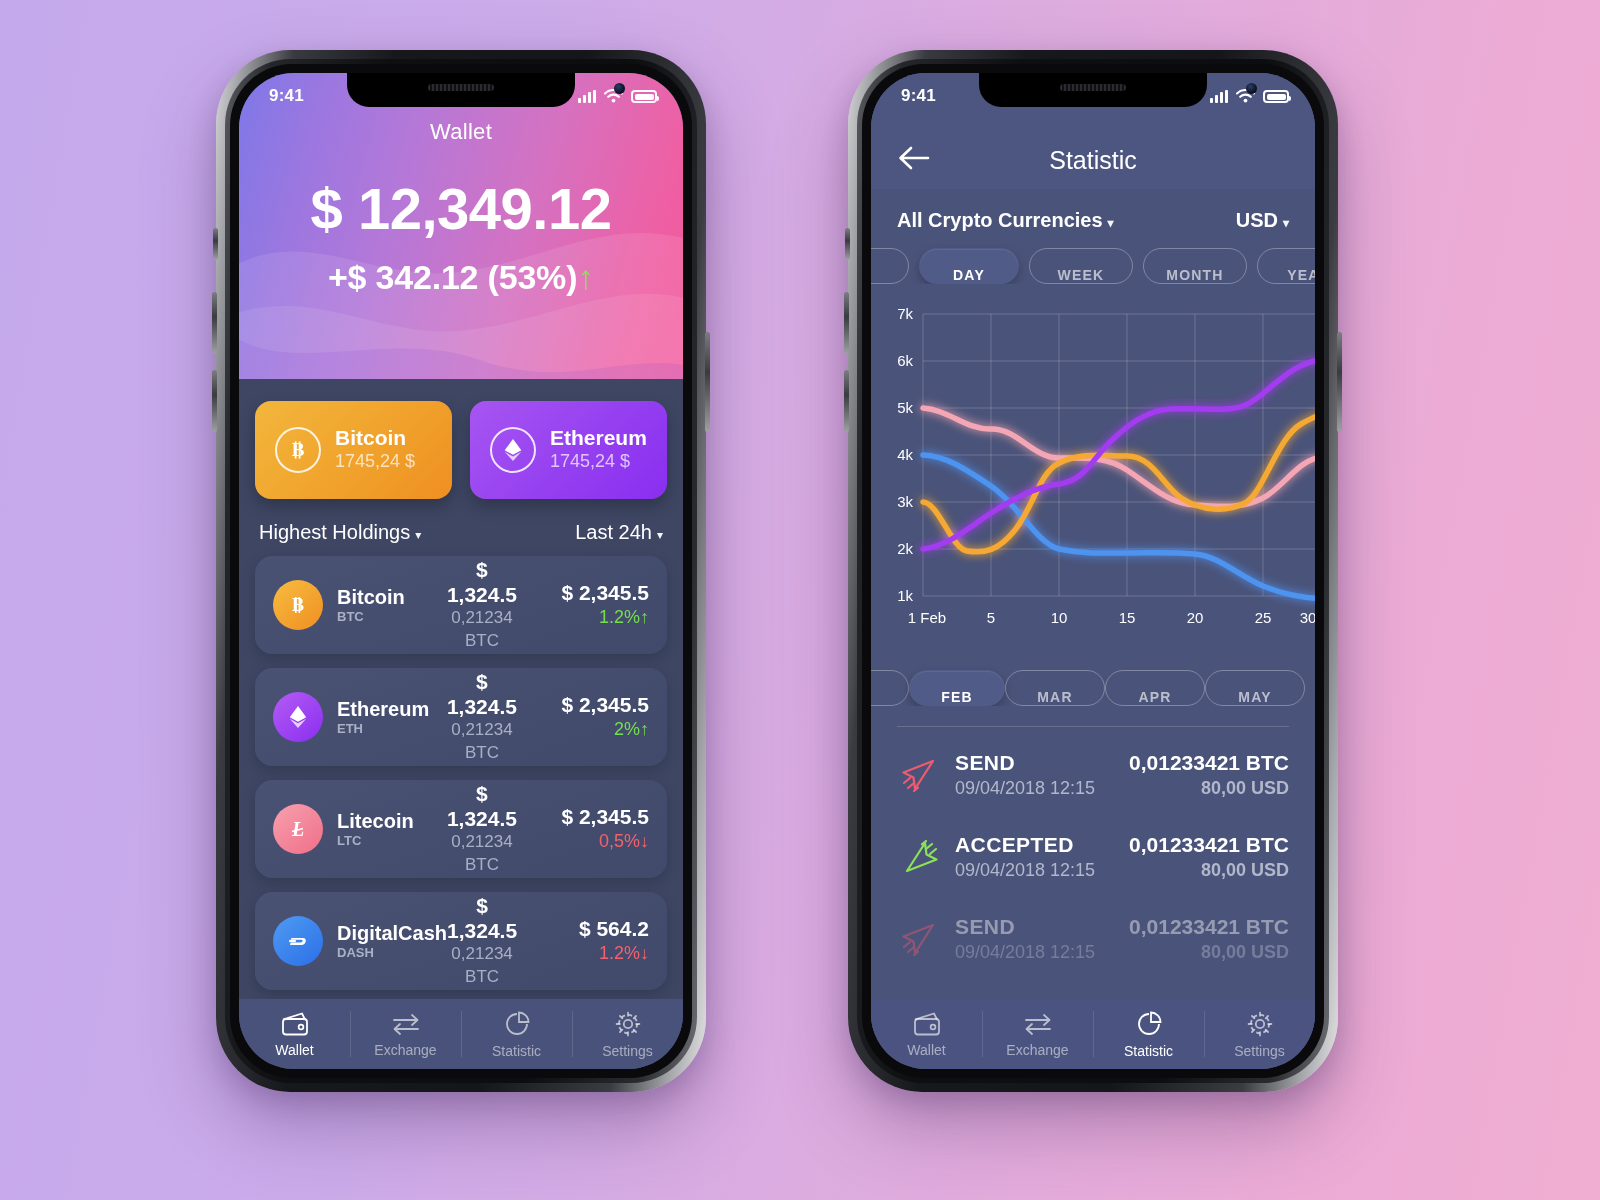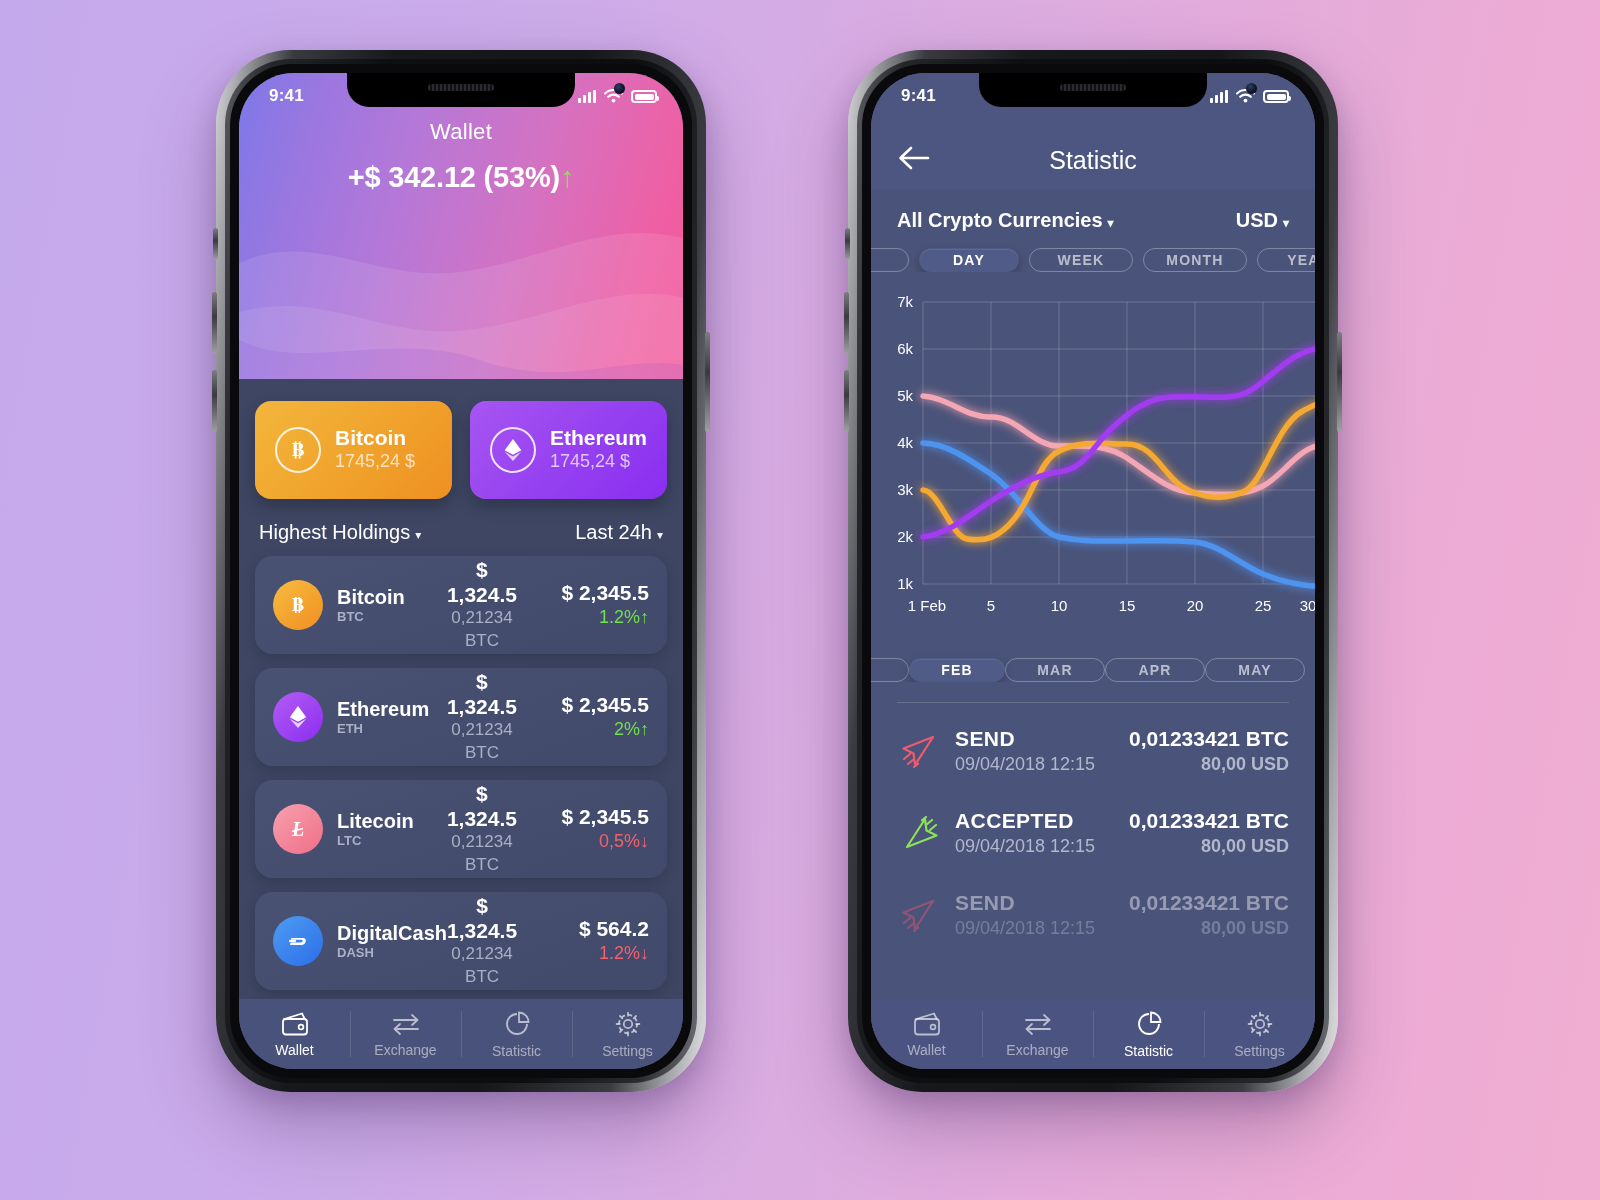--- a/index.html
+++ b/index.html
@@ -91,21 +91,21 @@
   .wallet-title {
     position:relative; z-index:3; text-align:center; color:#fff;
     font-size:22px; padding-top:46px; font-weight:normal; letter-spacing:.3px;
   }
   .balance {
     position:relative; z-index:3; text-align:center; color:#fff;
     font-size:58px; font-weight:bold; margin-top:30px; letter-spacing:-.5px;
   }
   .balance-delta {
     position:relative; z-index:3; text-align:center; color:#fff;
-    font-size:29px; font-weight:bold; margin-top:16px; letter-spacing:-.2px;
+    font-size:34px; font-weight:bold; margin-top:16px; letter-spacing:-.2px;
   }
   .arrow-up { color:#8ce05a; font-weight:normal; }
 
   .coin-cards { display:flex; gap:18px; padding:22px 16px 0 16px; }
   .coin-card {
     flex:1; height:98px; border-radius:16px;
     display:flex; align-items:center; gap:14px; padding-left:20px;
     box-shadow:0 7px 16px rgba(0,0,0,.25);
   }
   .coin-card.btc { background:linear-gradient(135deg,#f3b63c 0%,#f0a22c 55%,#ef8f22 100%); }
@@ -166,21 +166,21 @@
   }
   .back-arrow { position:absolute; left:26px; bottom:16px; width:34px; height:30px; }
   .stat-title { width:100%; text-align:center; color:#fff; font-size:25px; }
 
   .filter-row {
     display:flex; justify-content:space-between; align-items:center;
     padding:20px 26px 0 26px; color:#fff; font-size:20px; font-weight:bold;
   }
   .pills { display:flex; align-items:center; gap:10px; padding:16px 0 0 0; overflow:hidden; }
   .pill {
-    height:24px; border-radius:18px; display:flex; align-items:center; justify-content:center;
+    height:36px; border-radius:18px; display:flex; align-items:flex-end; justify-content:center;
     font-size:14px; font-weight:bold; letter-spacing:1.2px; flex:none;
     border:1px solid rgba(255,255,255,.30); color:rgba(255,255,255,.62);
   }
   .pill.active { background:#515b87; border-color:transparent; color:#fff;
                  box-shadow:0 4px 10px rgba(0,0,0,.22), inset 0 1px 0 rgba(255,255,255,.08); }
   .pill.ghost { color:transparent; }
 
   .chart-wrap { position:relative; margin-top:14px; height:350px; }
   .chart-wrap svg { display:block; }
 
@@ -238,20 +238,21 @@
 
         <div class="wallet-screen">
 
           <div class="wallet-hero">
             <svg class="hero-wave" viewBox="0 0 490 306" preserveAspectRatio="none">
               <path d="M0,178 C80,140 150,198 240,188 C330,178 400,128 490,150 L490,306 L0,306 Z" fill="rgba(255,255,255,.10)"></path>
               <path d="M0,232 C90,206 160,262 250,252 C340,242 410,198 490,216 L490,306 L0,306 Z" fill="rgba(255,255,255,.09)"></path>
               <path d="M0,262 C70,300 170,250 270,286 C360,316 420,280 490,290 L490,306 L0,306 Z" fill="rgba(120,60,220,.13)"></path>
             </svg>
             <div class="wallet-title">Wallet</div>
+            <div class="balance">$ 12,349.12</div>
             <div class="balance-delta">
               <span>+$ 342.12 (53%)</span><span class="arrow-up">↑</span>
             </div>
           </div>
 
           <div class="coin-cards">
             <div class="coin-card btc">
               <span class="ring">
                 <svg width="24" height="24" viewBox="0 0 24 24">
                   <text x="12" y="18" font-size="19" font-weight="bold" text-anchor="middle" fill="#fff" font-family="Liberation Serif, serif">B</text>

